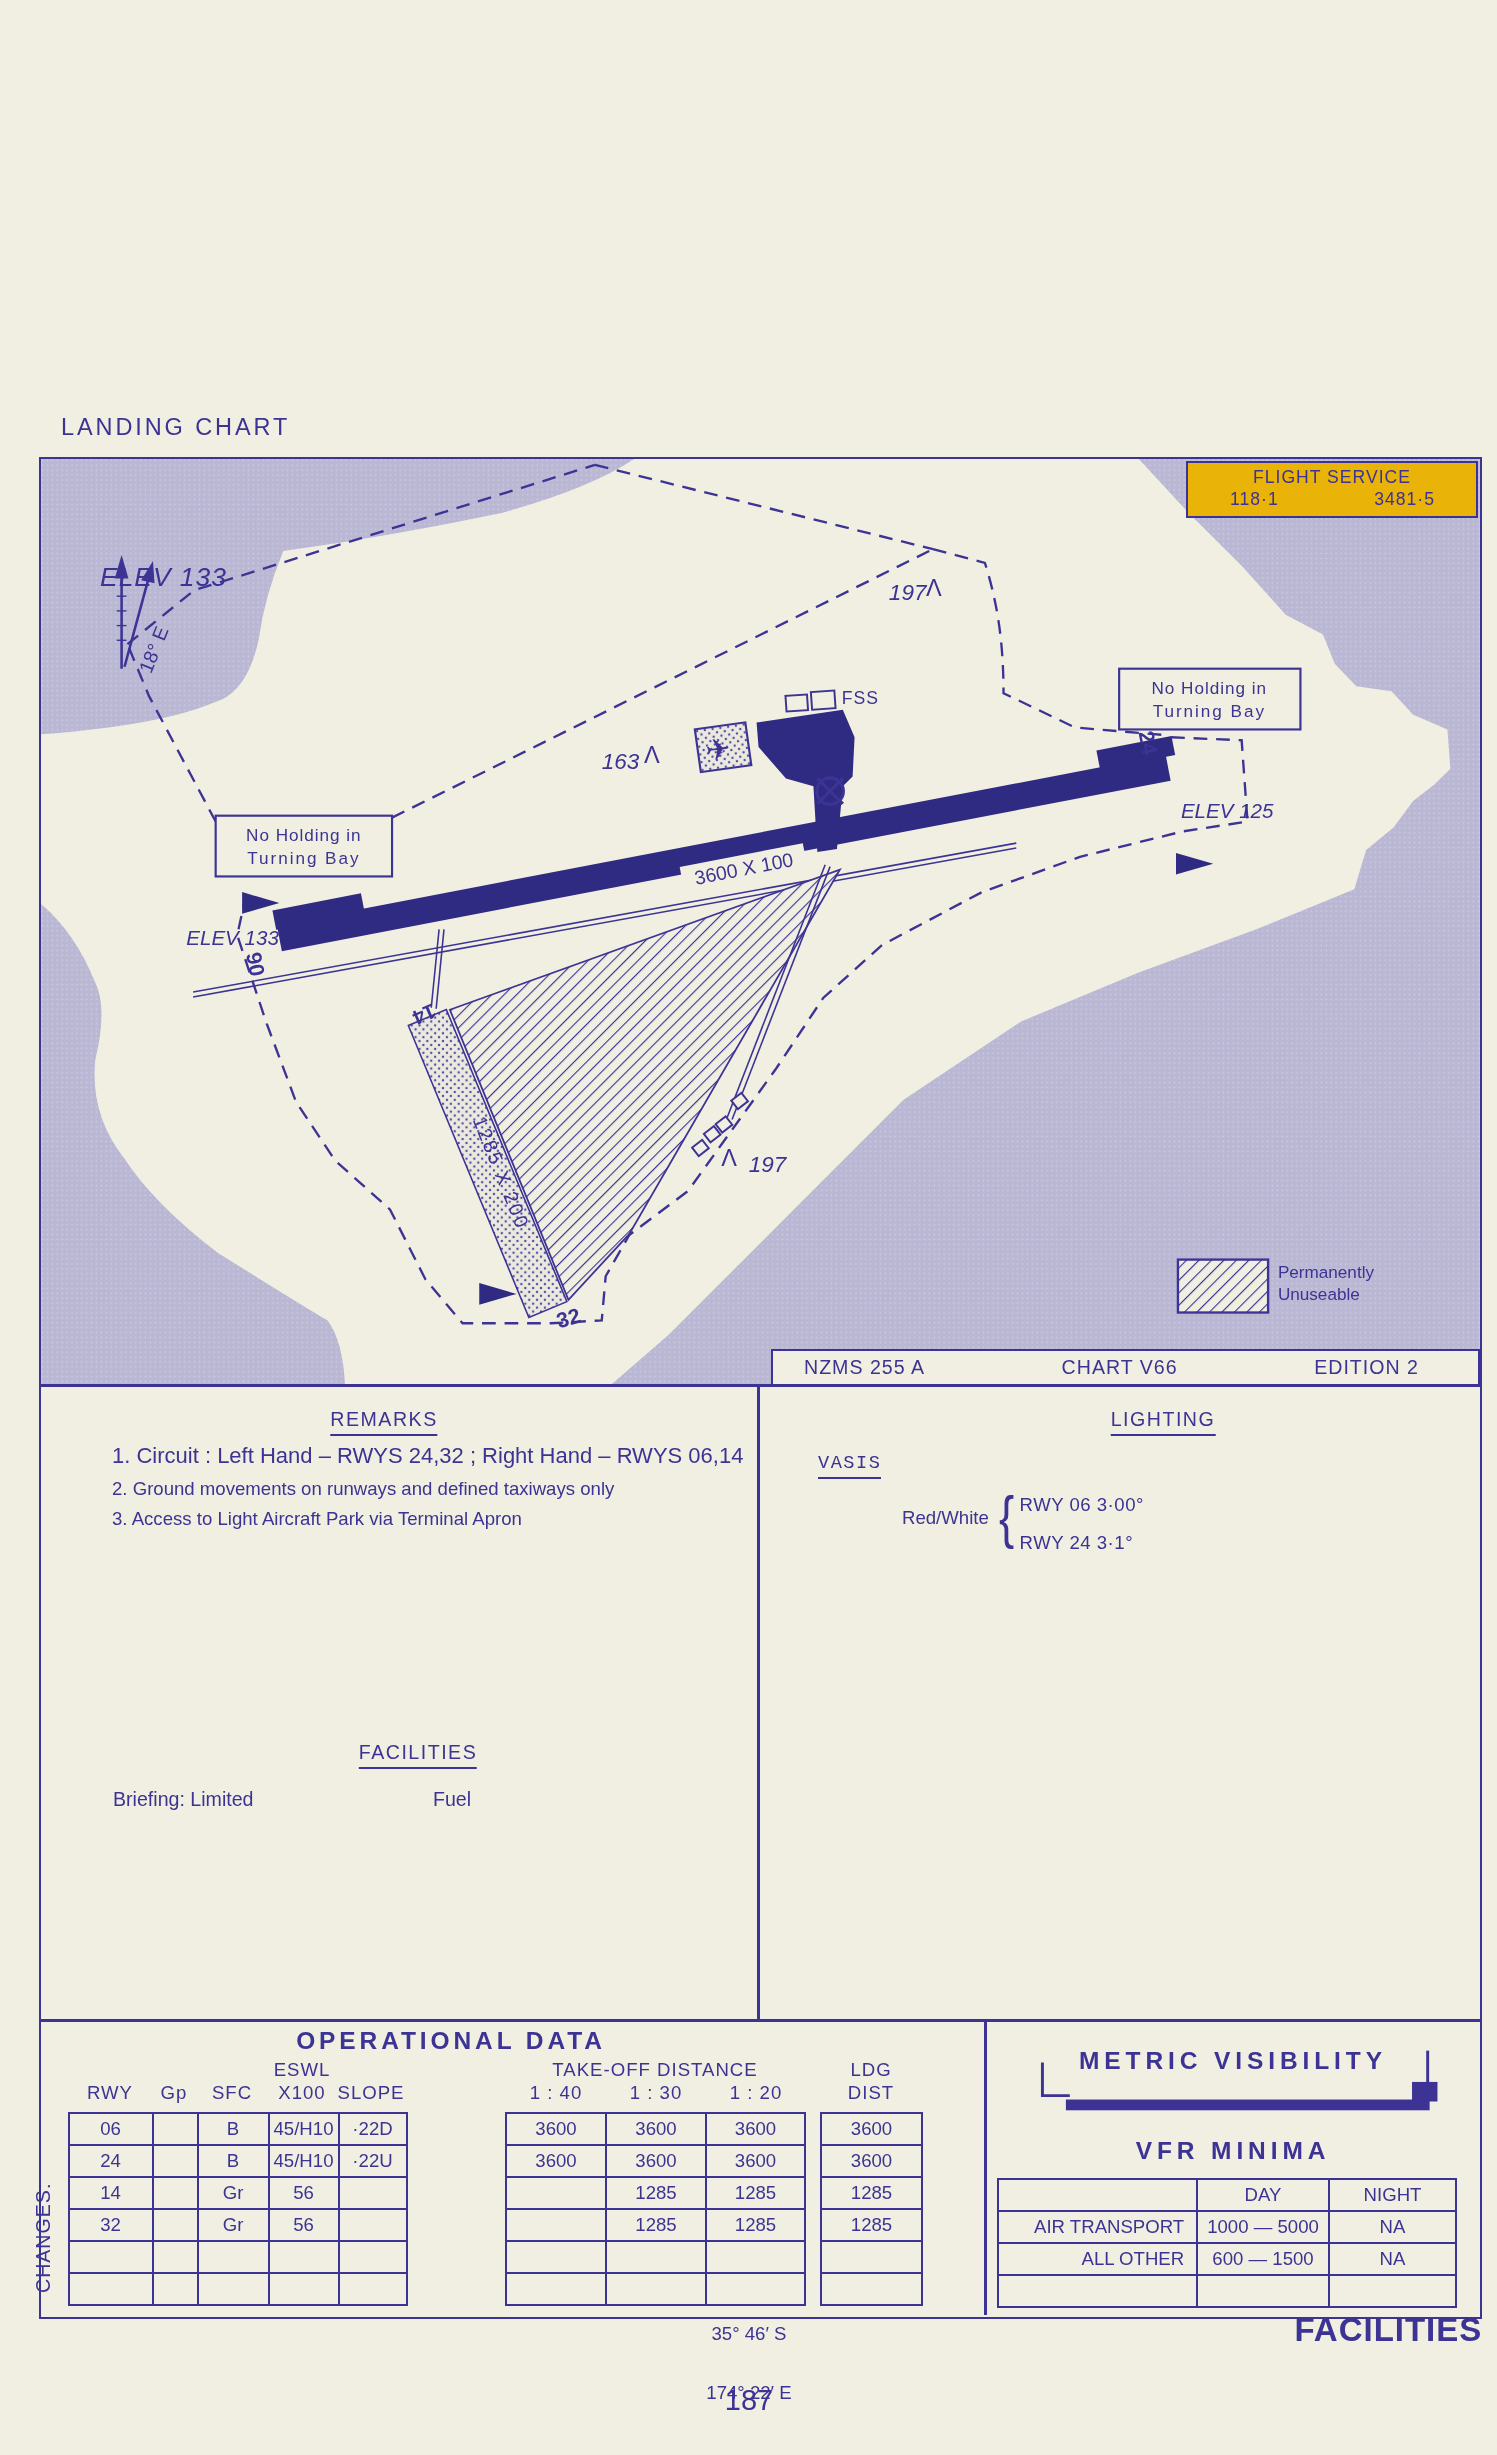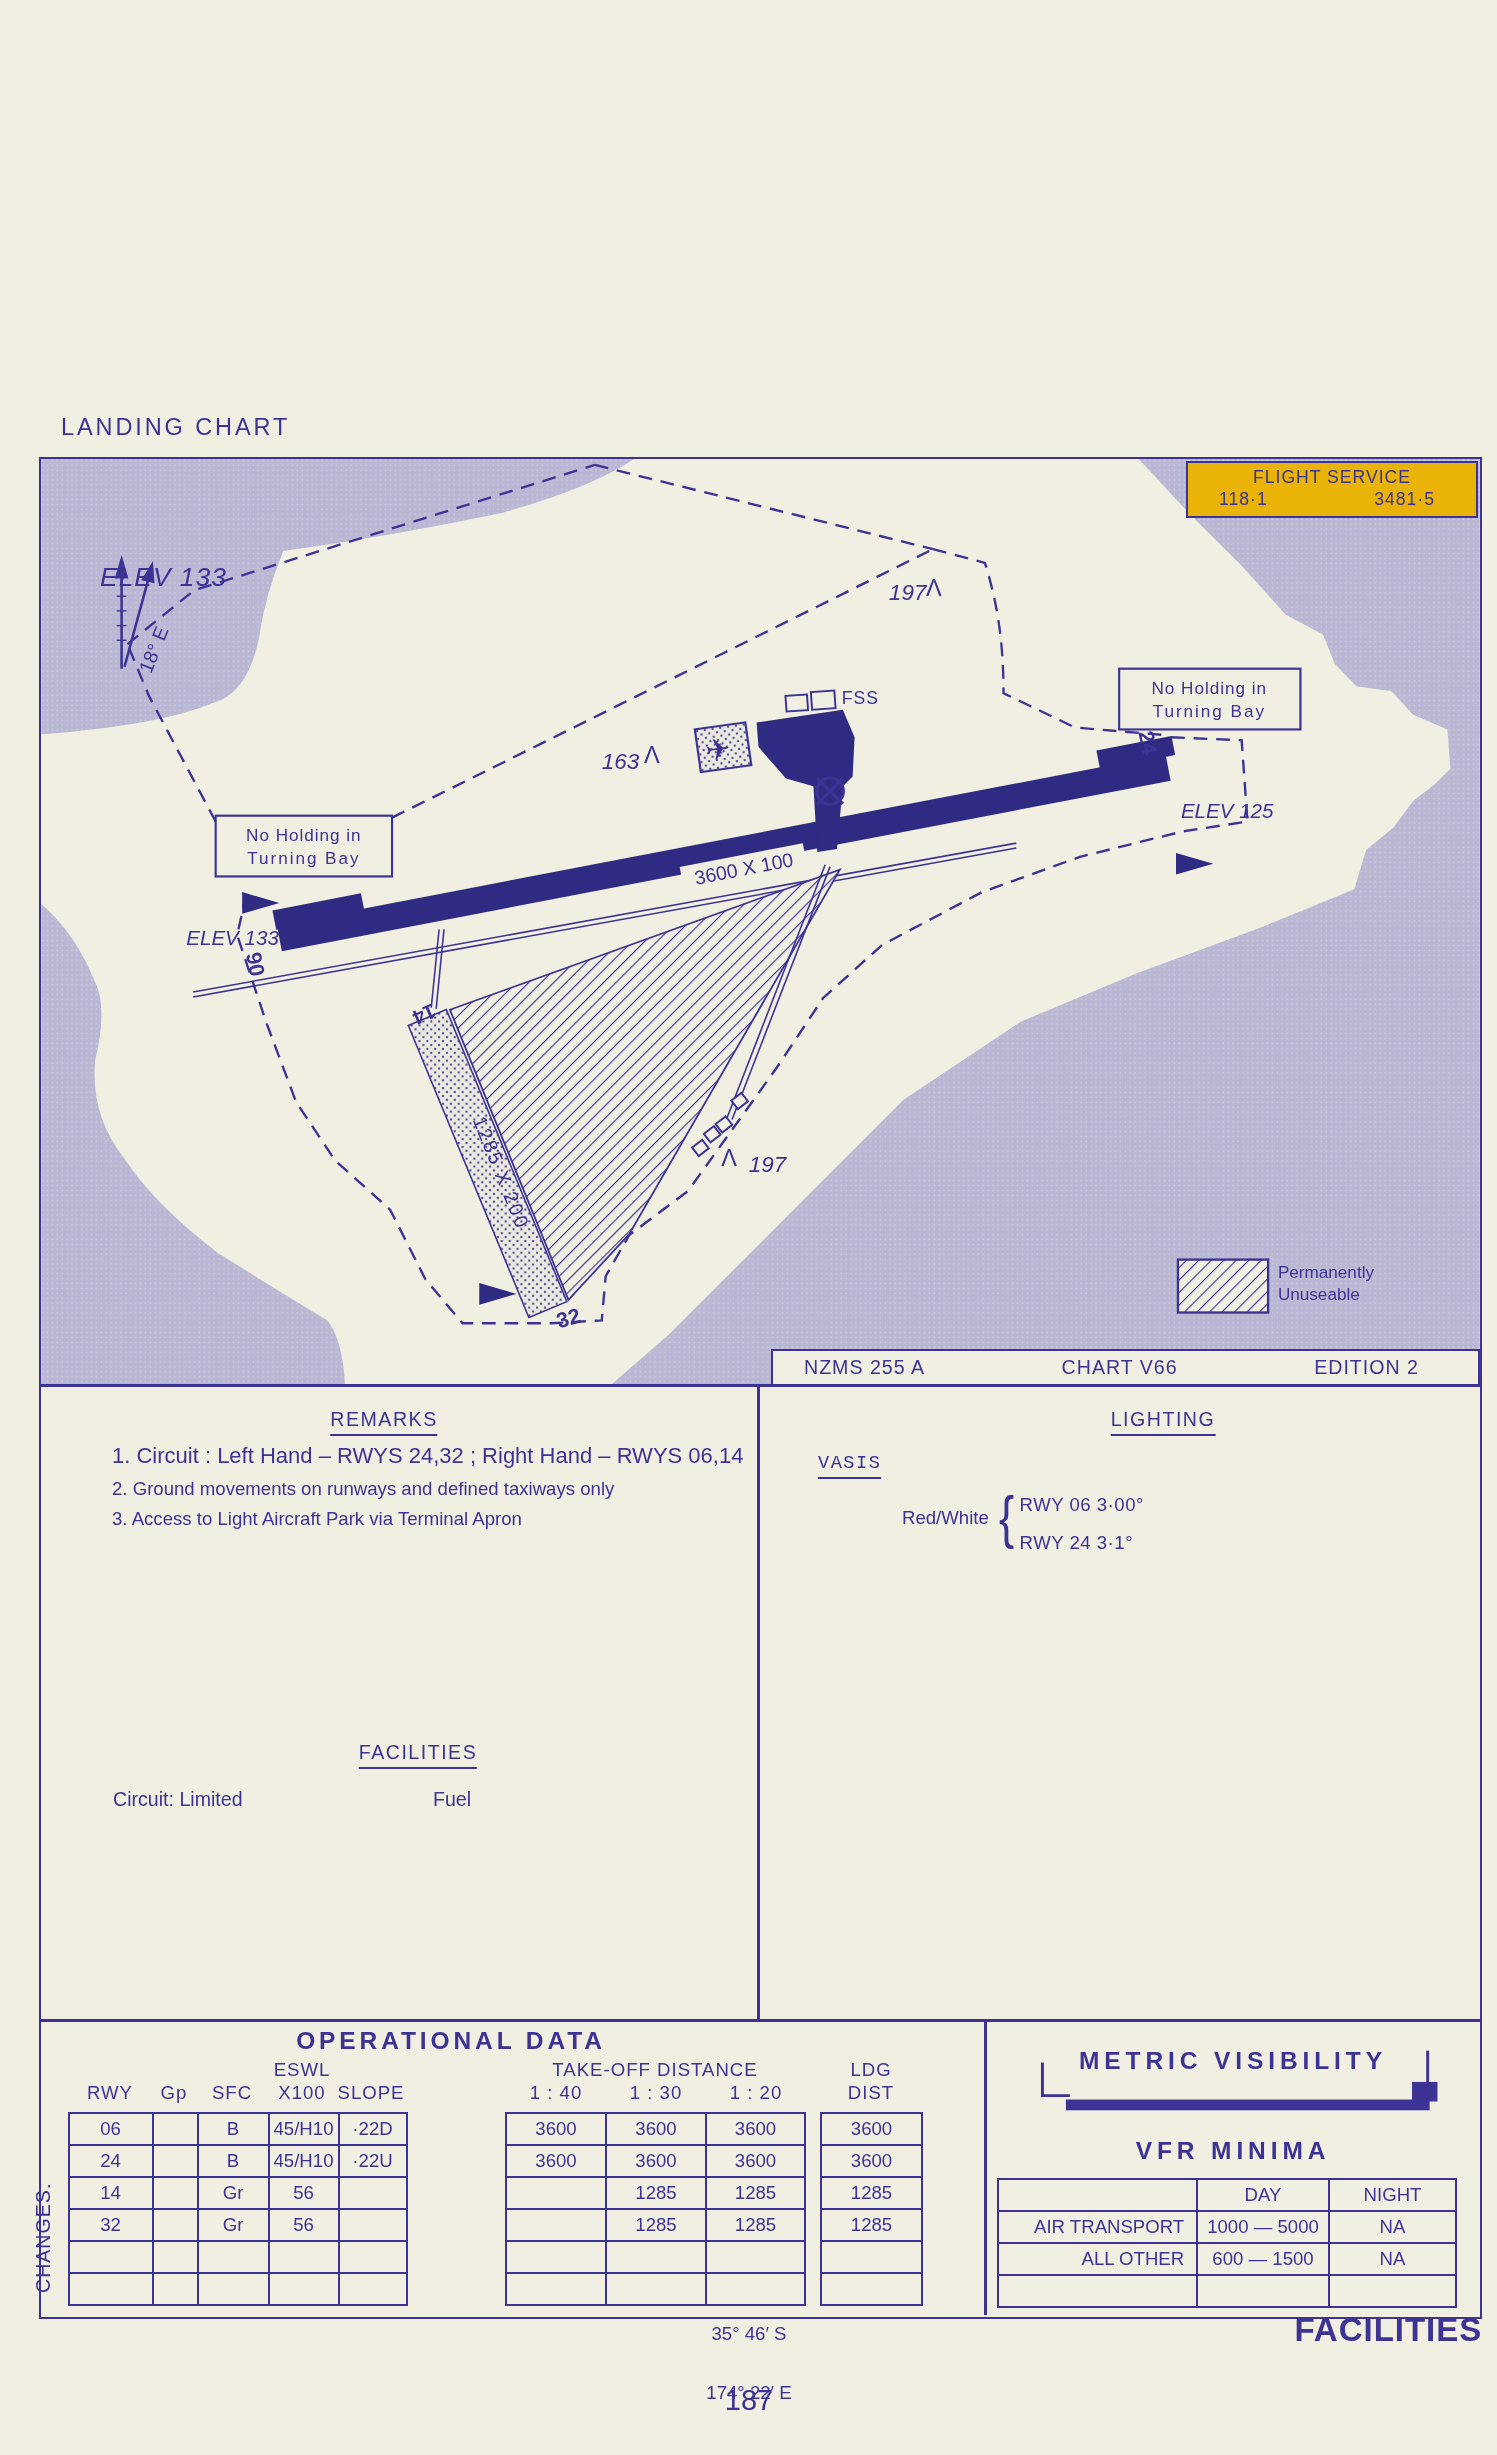--- a/index.html
+++ b/index.html
@@ -10,21 +10,21 @@
        border:2.5px solid #3c3394;}
   .vline{position:absolute;width:2.5px;background:#3c3394;}
   .hline{position:absolute;height:2.5px;background:#3c3394;}
   .sec-title{font-size:19.6px;letter-spacing:1.5px;border-bottom:2px solid #3c3394;padding-bottom:2.9px;}
   .nzms-strip{position:absolute;left:730px;top:890px;width:709px;height:37px;background:#f0efe1;
       border:2.5px solid #3c3394;box-sizing:border-box;display:flex;align-items:center;
       justify-content:space-between;font-size:19.6px;letter-spacing:1px;padding:0 59px 0 31px;}
   .fsbox{position:absolute;left:1145px;top:2px;width:292px;height:57px;background:#eab308;
       border:2.5px solid #3c3394;box-sizing:border-box;font-size:17.6px;letter-spacing:1px;}
   .fsbox .row1{text-align:center;margin-top:3.9px;}
-  .fsbox .row2{display:flex;justify-content:space-between;padding:0 41px 0 31px;margin-top:1px;}
+  .fsbox .row2{display:flex;justify-content:space-between;padding:0 41px 0 42px;margin-top:1px;}
   table{border-collapse:collapse;position:absolute;table-layout:fixed;}
   td{border:2.2px solid #3c3394;text-align:center;font-size:18.6px;height:30px;padding:0;
      overflow:hidden;white-space:nowrap;}
   .hdr{position:absolute;font-size:18.6px;letter-spacing:1px;text-align:center;transform:translateX(-50%);white-space:nowrap;}
   .vfr-note{position:absolute;left:1010px;top:1470px;width:398px;border:2.5px solid #3c3394;
       font-size:18.6px;text-align:center;line-height:25.5px;padding:5.9px 3.9px;box-sizing:border-box;}
   .opdata-title{position:absolute;transform:translateX(-50%);font-weight:bold;font-size:24.5px;letter-spacing:3.9px;white-space:nowrap;}
   .mv-title{position:absolute;transform:translateX(-50%);font-weight:bold;font-size:24.5px;letter-spacing:4.9px;white-space:nowrap;}
   .vasis-wrap{position:absolute;left:861px;top:1021px;display:flex;align-items:center;font-size:18.6px;}
   .brace{font-size:57px;font-weight:300;line-height:51px;margin:0 3.9px 0 7.8px;transform:scaleX(.8);}
@@ -212,21 +212,21 @@
   <div class="vasis-wrap">
     <span>Red/White</span>
     <span class="brace">{</span>
     <span class="vasis-lines">
       <div>RWY 06  3·00°</div>
       <div>RWY 24  3·1°</div>
     </span>
   </div>
 
   <div class="abs sec-title" style="left:377px;top:1282px;transform:translateX(-50%);">FACILITIES</div>
-  <div class="abs" style="left:72px;top:1329px;font-size:19.6px;">Circuit: Limited</div>
+  <div class="abs" style="left:72px;top:1329px;font-size:19.6px;">Briefing: Limited</div>
   <div class="abs" style="left:392px;top:1329px;font-size:19.6px;">Fuel</div>
 
 
   <div class="opdata-title" style="left:410px;top:1568px;">OPERATIONAL  DATA</div>
 
   <div class="hdr" style="left:69px;top:1623px;">RWY</div>
   <div class="hdr" style="left:133px;top:1623px;">Gp</div>
   <div class="hdr" style="left:191px;top:1623px;">SFC</div>
   <div class="hdr" style="left:261px;top:1600px;">ESWL</div>
   <div class="hdr" style="left:261px;top:1623px;">X100</div>

